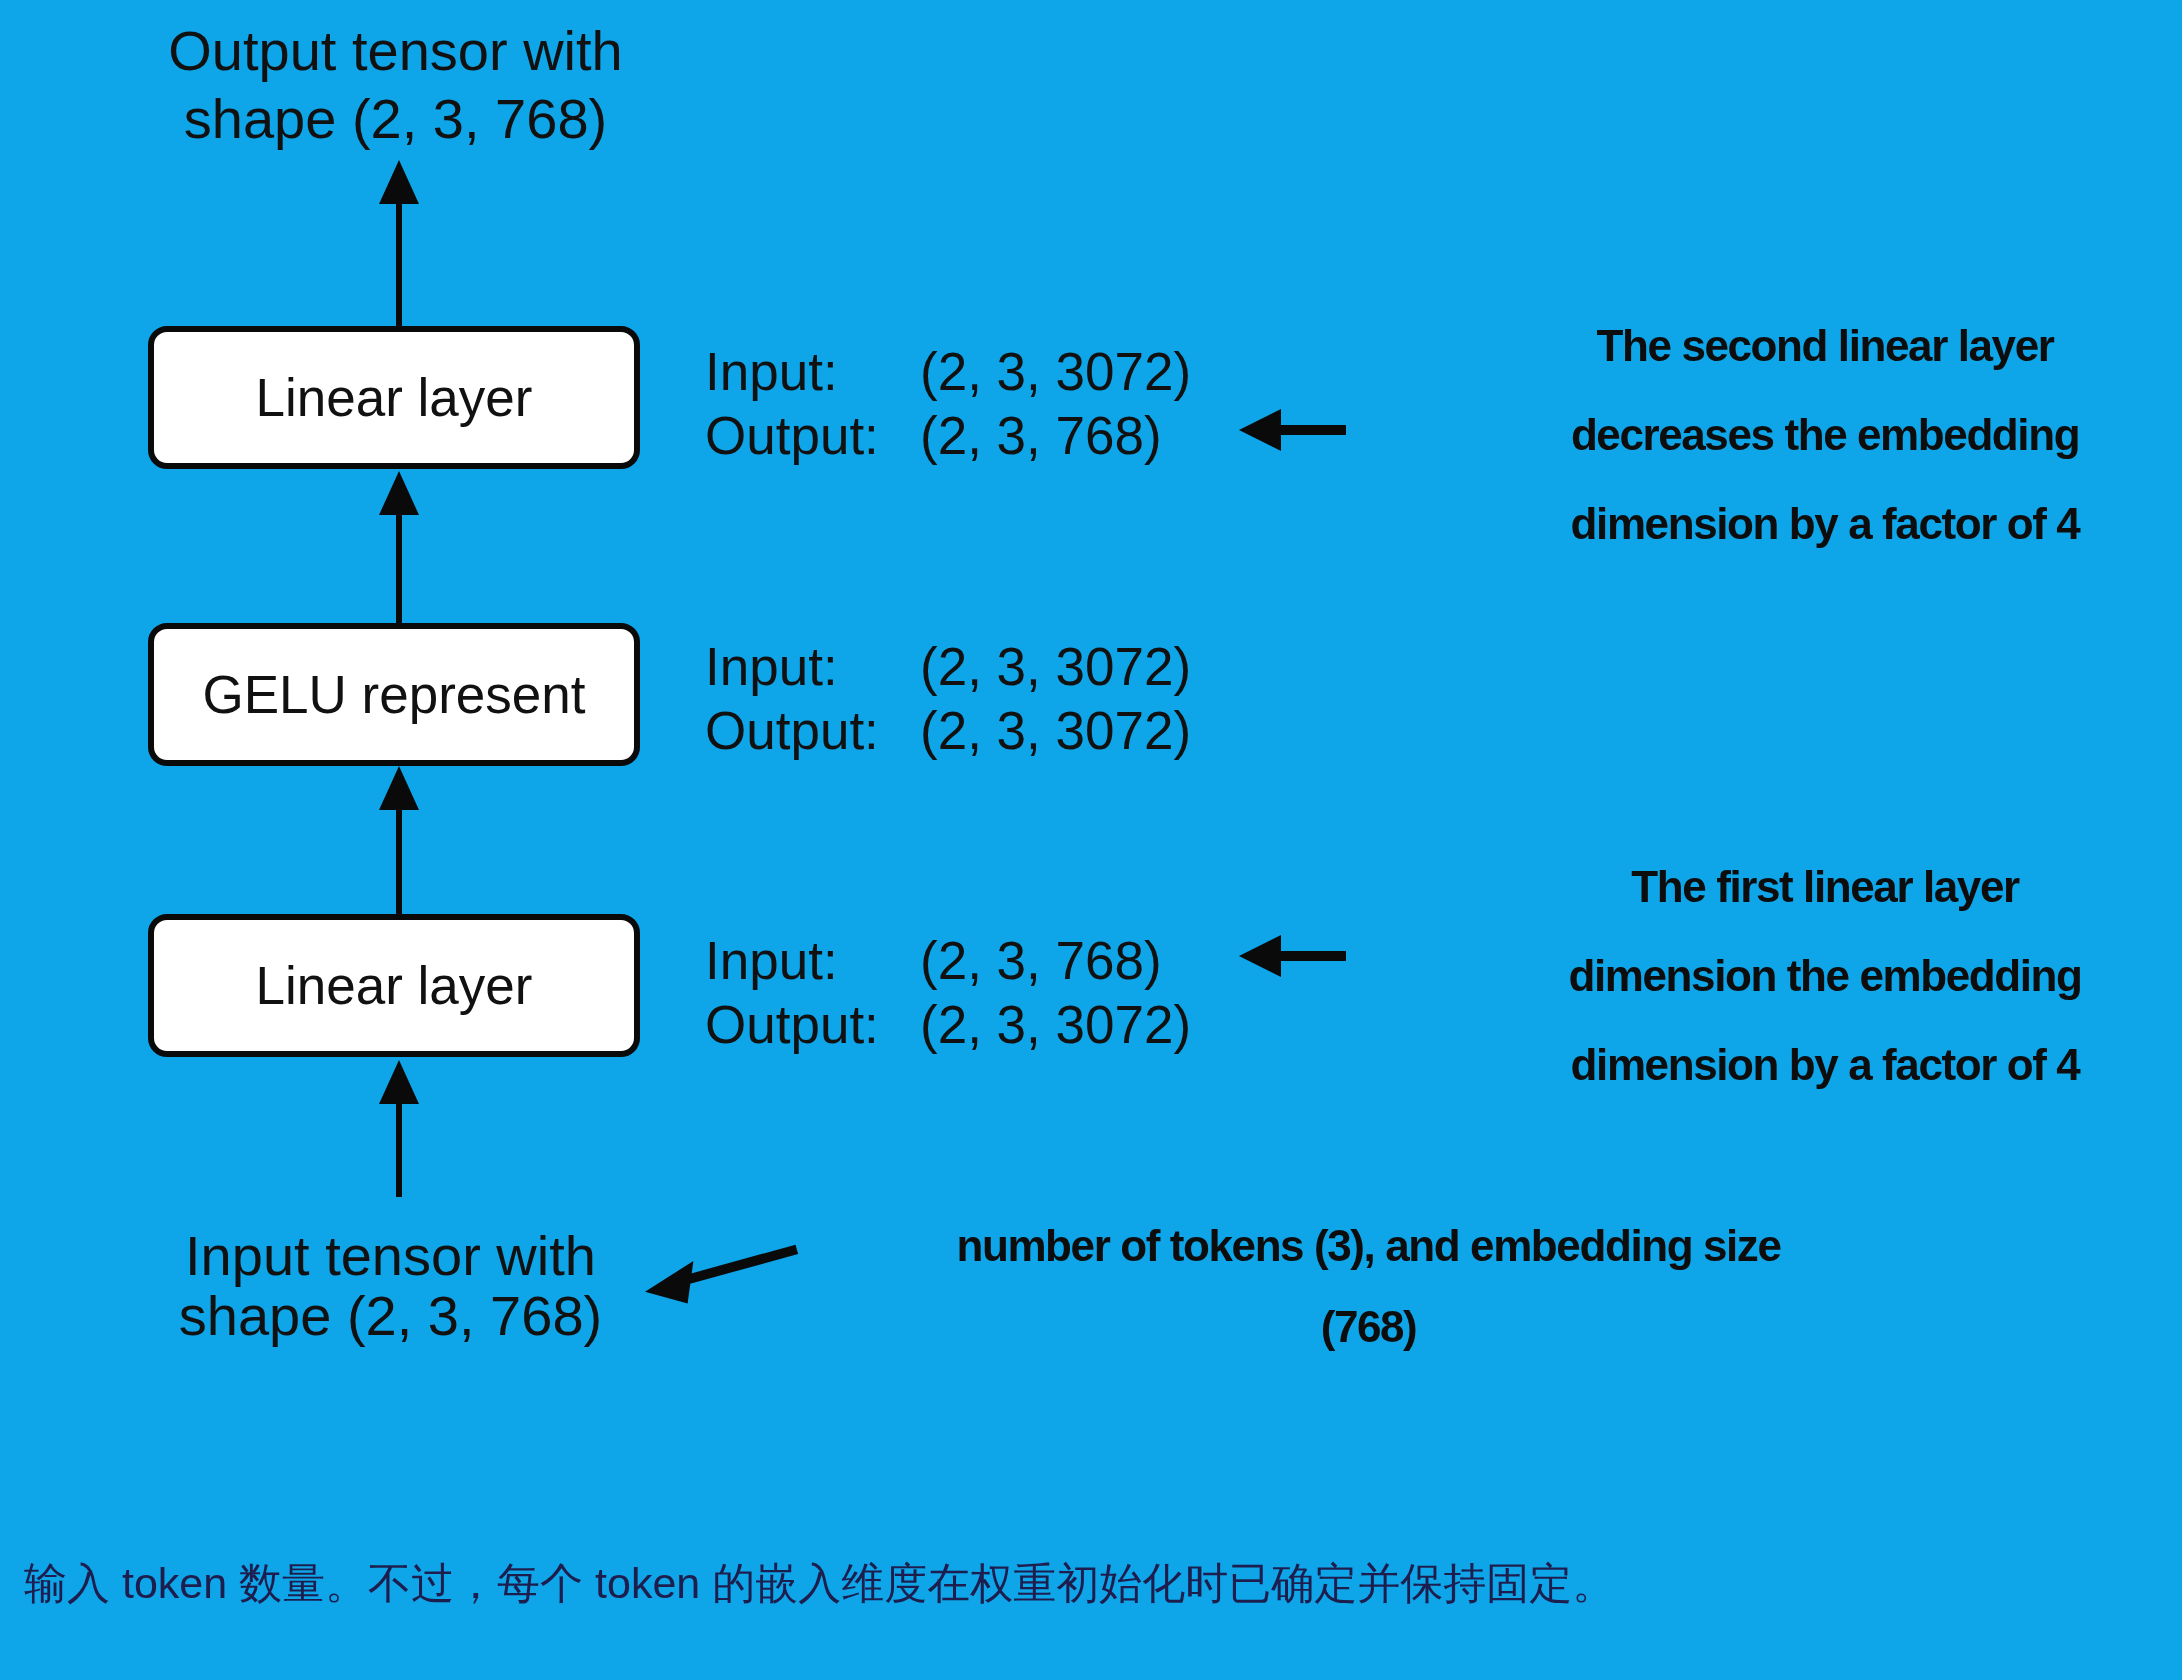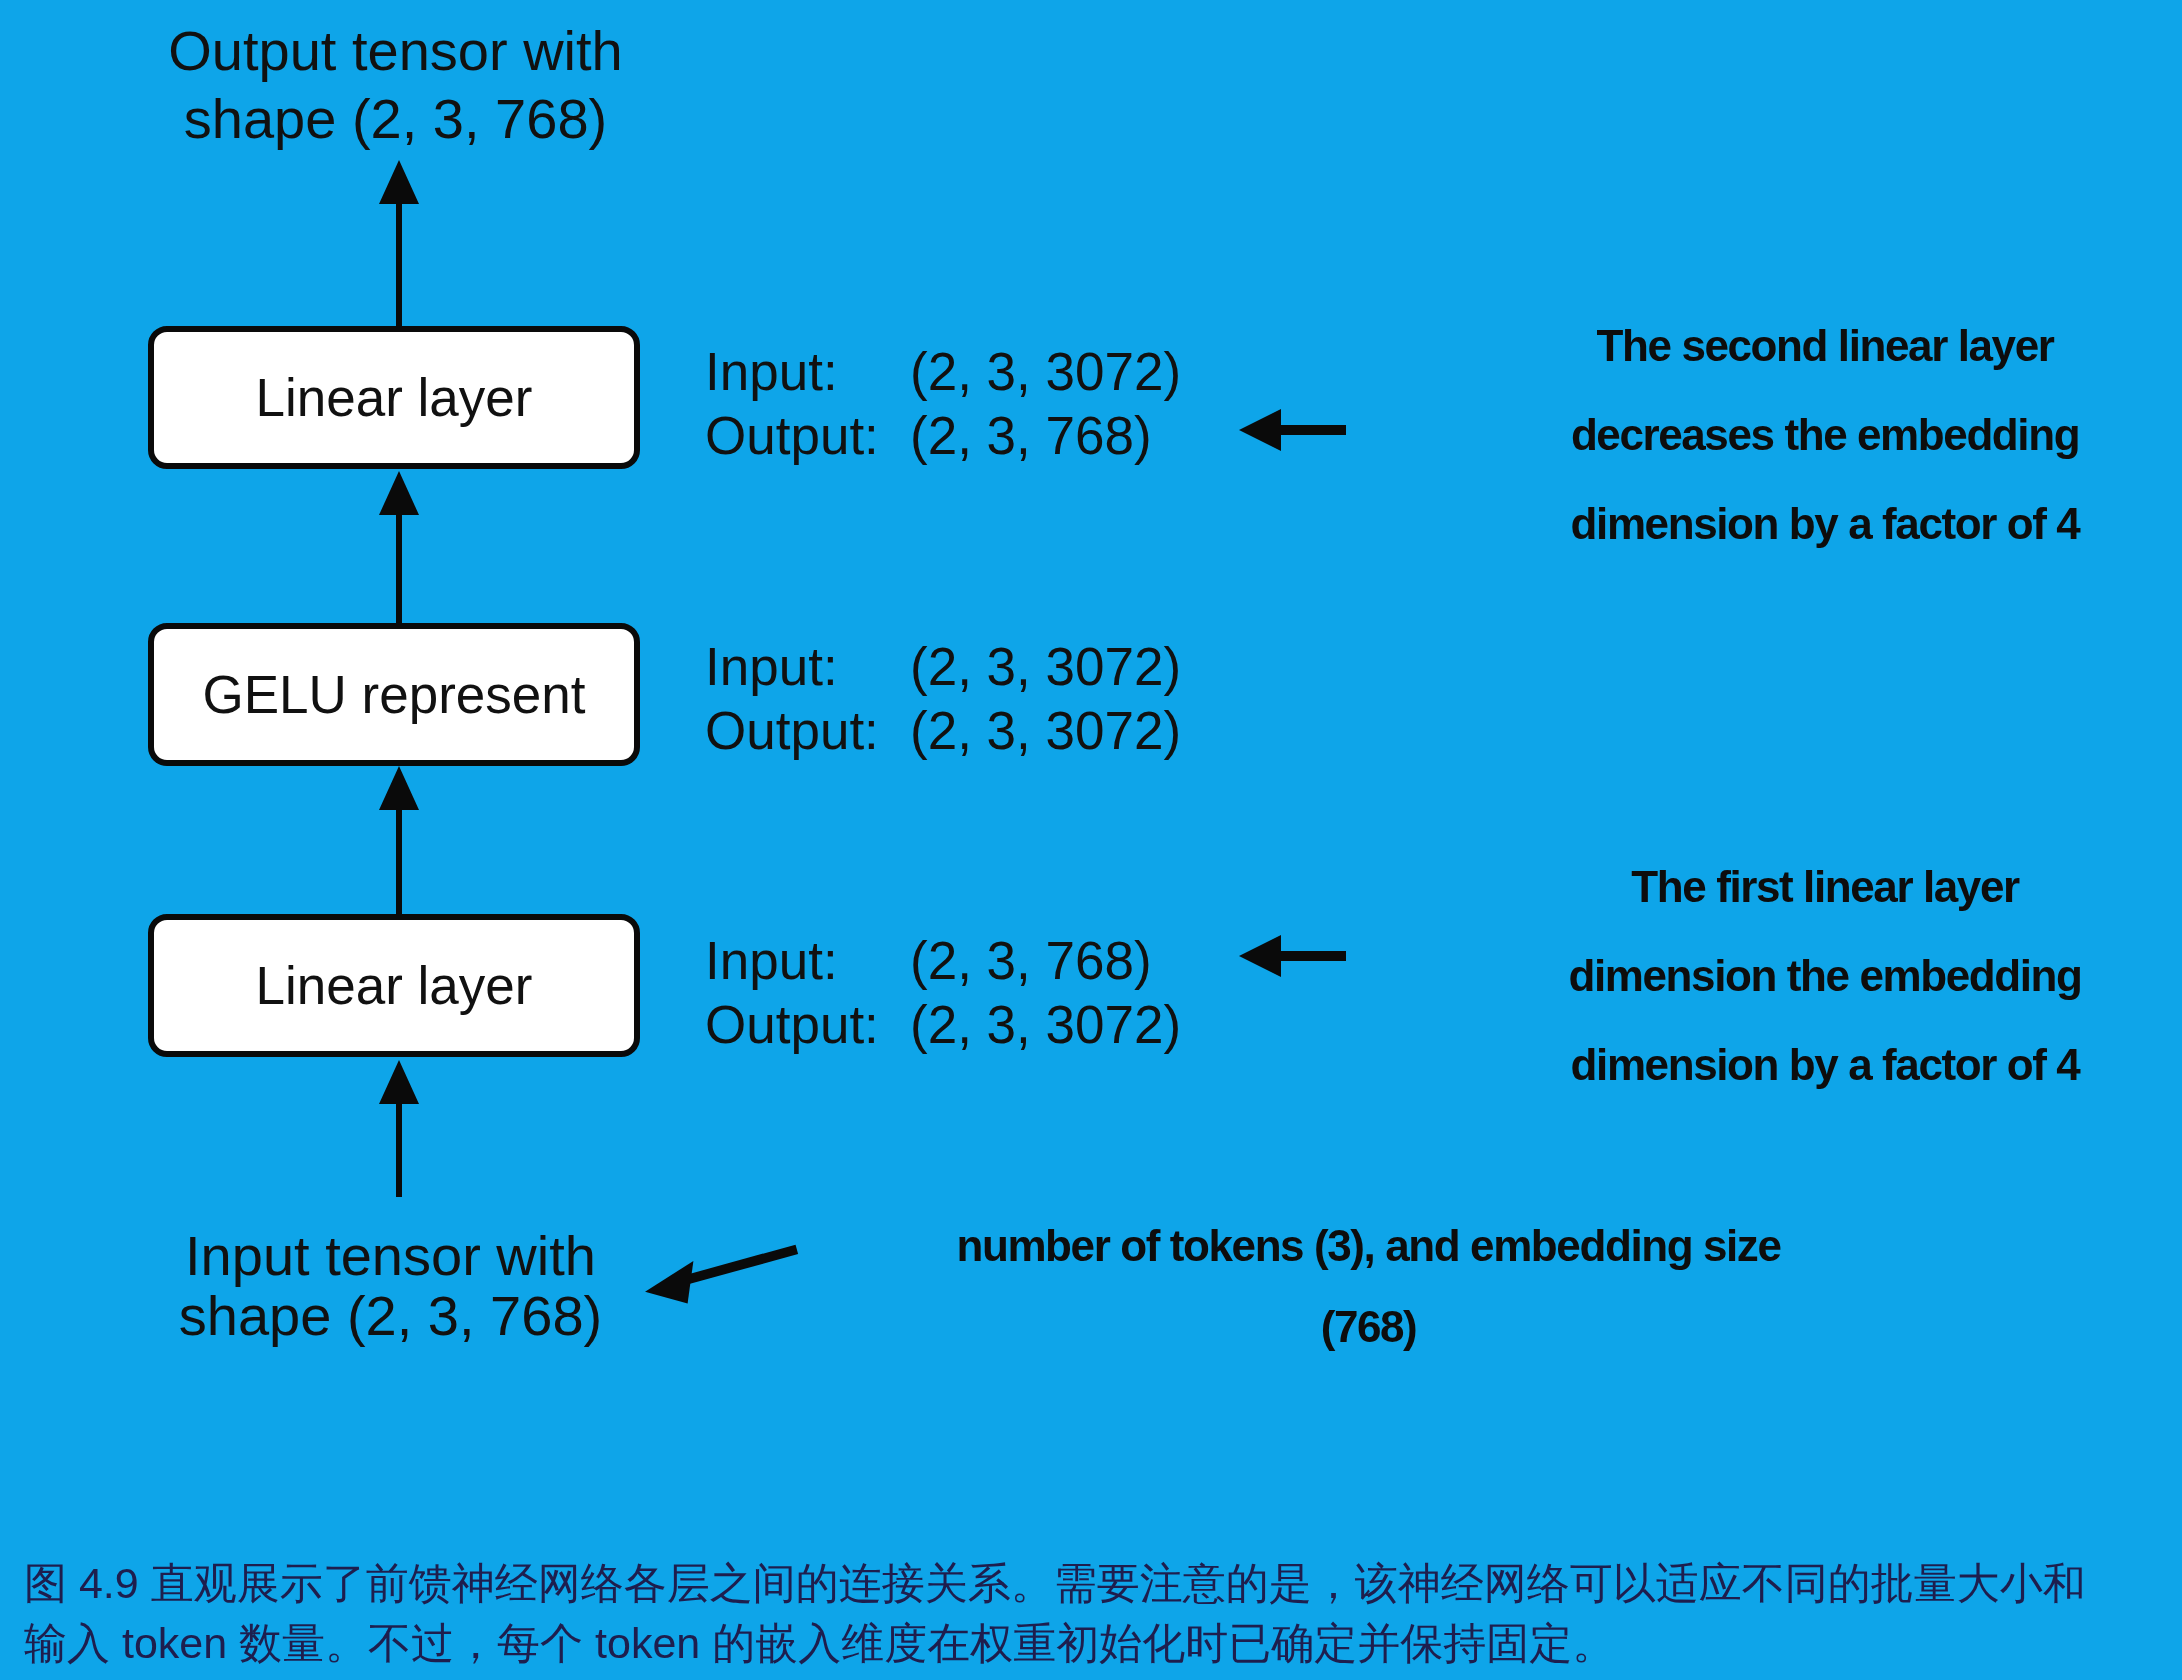--- a/index.html
+++ b/index.html
@@ -8,21 +8,21 @@
   .abs{position:absolute;}
   
   .tensor-label{position:absolute;text-align:center;font-size:56px;line-height:68px;color:#111;}
   .tensor-label.bottom{line-height:60px;}
   
   .node-box{position:absolute;width:492px;height:143px;border:6.8px solid #0a0a0a;border-radius:19px;
             background:#ffffff;display:flex;align-items:center;justify-content:center;
             font-size:53px;color:#111;box-sizing:border-box;}
   
   .io{position:absolute;font-size:53px;line-height:64px;color:#111;}
-  .io-row{display:flex;}
+  .io-row{display:flex;gap:10px;}
   .io-label{width:205px;}
   
   .varrow{position:absolute;display:flex;flex-direction:column;align-items:center;width:42px;}
   .varrow .head{width:0;height:0;border-left:20px solid transparent;border-right:20px solid transparent;
                 border-bottom:44px solid #0a0a0a;}
   .varrow .stem{width:6.8px;flex:1 1 auto;background:#0a0a0a;margin-top:-5.8px;}
   
   .harrow{position:absolute;display:flex;align-items:center;height:44px;}
   .harrow .head{width:0;height:0;border-top:21px solid transparent;border-bottom:21px solid transparent;
                 border-right:42px solid #0a0a0a;}
@@ -134,18 +134,17 @@
     <line x1="185" y1="26" x2="62" y2="60" stroke="#0a0a0a" stroke-width="10"></line>
     <polygon points="28,70 78,38 72,82" fill="#0a0a0a"></polygon>
   </svg>
 
   <div class="note wide" style="left:789px;top:1205px;width:1159px;">
     <div>number of tokens (3), and embedding size</div>
     <div>(768)</div>
   </div>
 
   <div class="caption">
-    <div>图 4.9 直观展示了前馈神经网络各层之间的连接关系。需要注意的是，该神经网络可以适应不同的批量大小和</div>
     <div>输入 token 数量。不过，每个 token 的嵌入维度在权重初始化时已确定并保持固定。</div>
   </div>
 
 </div>
 
 
 </body></html>

